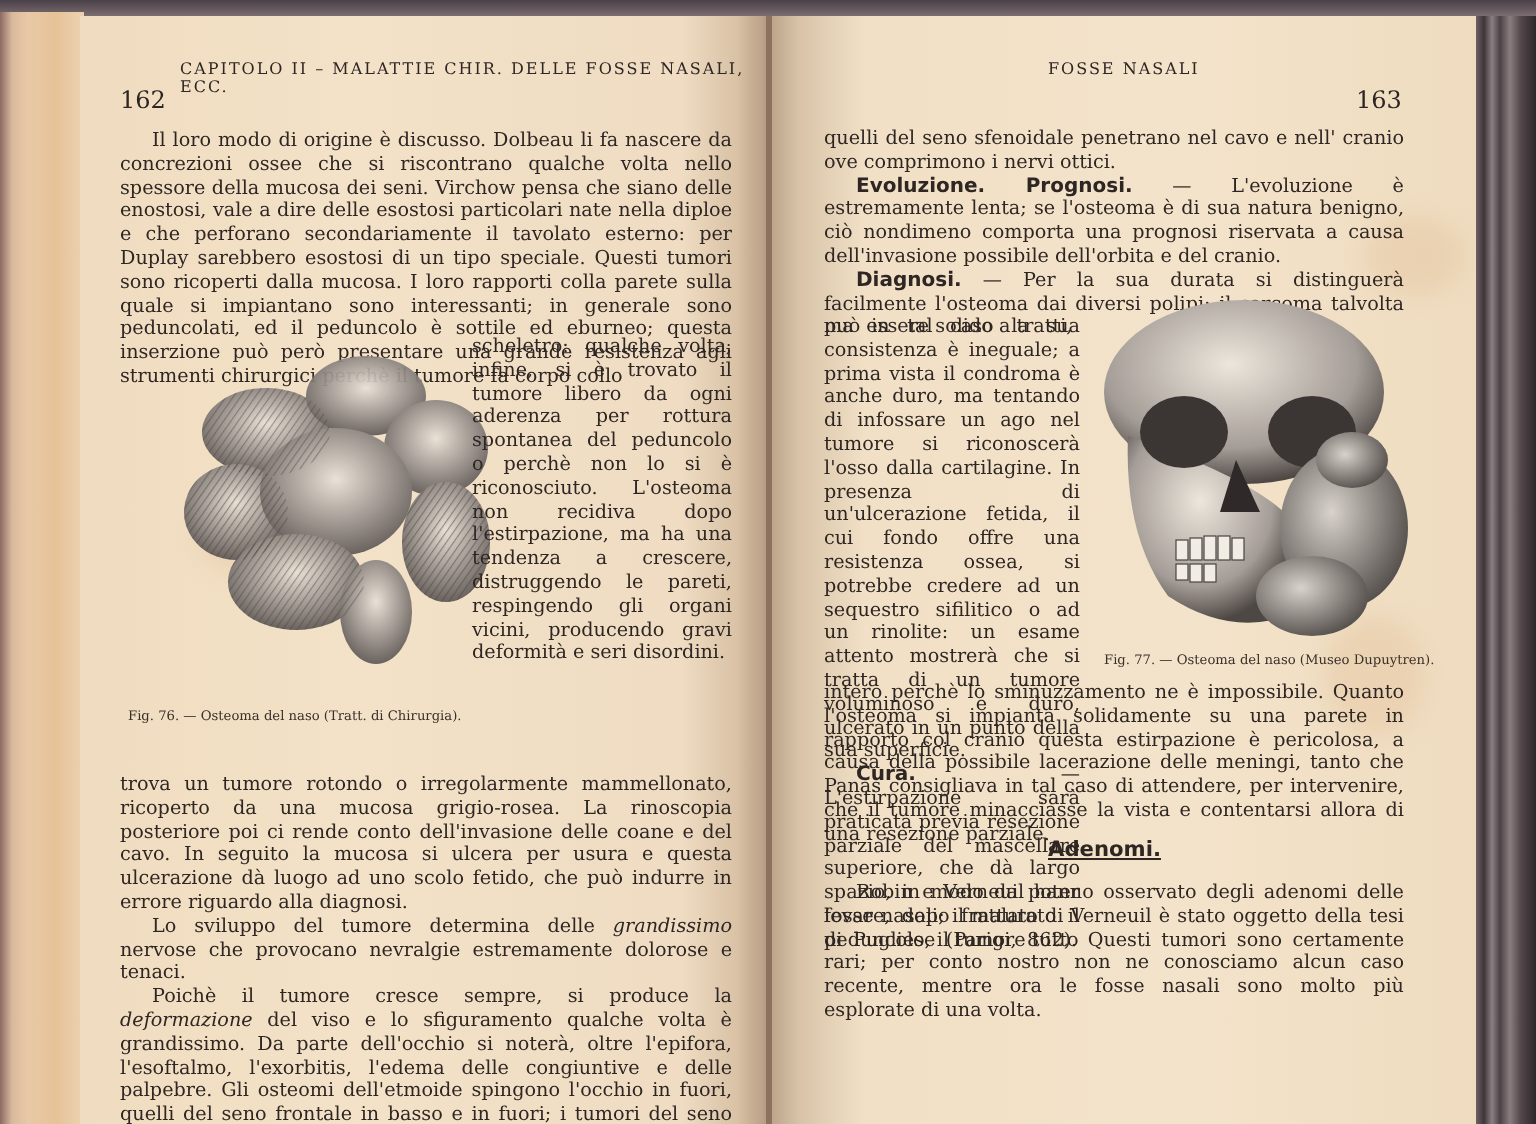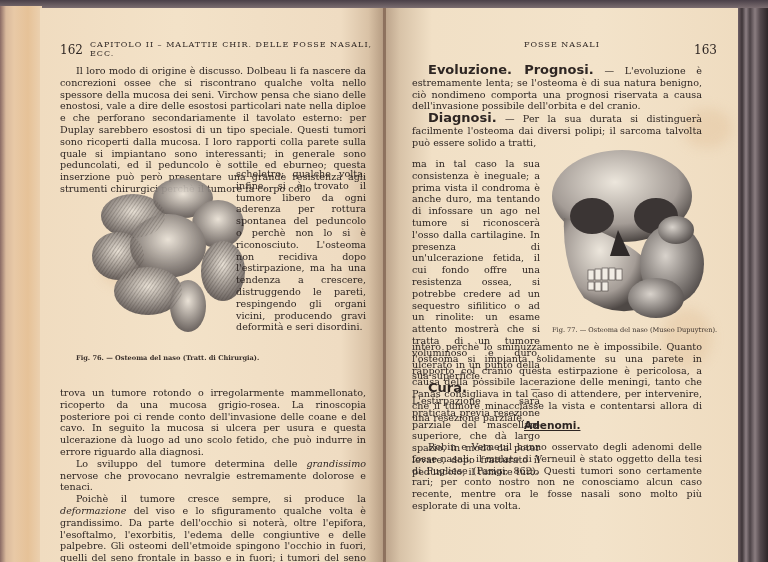--- a/index.html
+++ b/index.html
@@ -7,26 +7,26 @@
   .book { position:absolute; left:0; top:0; width:768px; height:562px; }
   .edge-left { position:absolute; left:0; top:6px; width:42px; height:556px;
     background:linear-gradient(90deg,#8a6a64 0,#d9b99c 6px,#e8c9a6 14px,#e6c298 28px,#ecd2b2 42px); }
   .edge-top { position:absolute; left:0; top:0; width:768px; height:8px; background:linear-gradient(180deg,#4a4048,#7b6d70); }
   .page { position:absolute; top:8px; height:554px; color:#2e2623; }
   .page-left { left:40px; width:342px; background:linear-gradient(90deg,#f0dcc0 0,#f3e2c8 40%,#efdcc2 88%,#d9c2a6 96%,#b9a086 100%); }
   .page-right { left:382px; width:356px; background:linear-gradient(90deg,#b59c84 0,#d8c3a8 5%,#f1e0c6 14%,#f3e3ca 60%,#efdcc0 100%); }
   .gutter { position:absolute; left:383px; top:8px; width:3px; height:554px; background:#7a5d4c; opacity:.7; }
   .edge-right { position:absolute; left:738px; top:8px; width:30px; height:554px;
     background:linear-gradient(90deg,#6f6066 0,#3e3538 4px,#8c7f83 8px,#4c4246 12px,#8a7d80 17px,#554a4e 22px,#2e2629 30px); }
-  .runhead { position:absolute; top:32px; font-size:8px; letter-spacing:1px; }
+  .runhead { position:absolute; top:22px; font-size:8px; letter-spacing:1px; }
   .pgnum { position:absolute; top:35px; font-size:12px; }
   .txt { position:absolute; font-size:9.6px; line-height:11.8px; text-align:justify; }
   .txt p { margin:0; }
   .ind { text-indent:16px; }
-  .b { font-family:"DejaVu Sans", sans-serif; font-weight:bold; font-size:13px; }
+  .b { font-family:"DejaVu Sans", sans-serif; font-weight:bold; font-size:10px; }
   .i { font-style:italic; }
   .caption { position:absolute; font-size:6.6px; color:#3a302b; }
   .h { position:absolute; font-weight:bold; font-size:10.6px; font-family:"DejaVu Sans", sans-serif;text-decoration:underline; }
   .fig { position:absolute; }
   .stain { position:absolute; border-radius:50%; background:rgba(214,170,120,.22); filter:blur(6px); }
 </style>
 </head>
 <body>
 
 <div class="book">
@@ -65,36 +65,37 @@
         <ellipse cx="30" cy="80" rx="26" ry="24" fill="url(#hatch1)" opacity="0.5"></ellipse>
         <ellipse cx="60" cy="115" rx="34" ry="24" fill="url(#hatch1)" opacity="0.45"></ellipse>
         <ellipse cx="135" cy="95" rx="22" ry="30" fill="url(#hatch1)" opacity="0.5"></ellipse>
       </g>
     </svg>
 
     <div class="txt" style="left:196px;top:160px;width:130px;">
       <p>scheletro: qualche volta, infine, si è trovato il tumore libero da ogni aderenza per rottura spontanea del peduncolo o perchè non lo si è riconosciuto. L'osteoma non recidiva dopo l'estirpazione, ma ha una tendenza a crescere, distruggendo le pareti, respingendo gli organi vicini, producendo gravi deformità e seri disordini.</p>
     </div>
 
-    <div class="caption" style="left:36px;top:346px;font-weight:bold;">Fig. 76. — Osteoma del naso (Tratt. di Chirurgia).</div>
+    <div class="caption" style="left:24px;top:346px;">Fig. 76. — Osteoma del naso (Tratt. di Chirurgia).</div>
 
     <div class="txt" style="left:20px;top:379px;width:306px;">
       <p>trova un tumore rotondo o irregolarmente mammellonato, ricoperto da una mucosa grigio-rosea. La rinoscopia posteriore poi ci rende conto dell'invasione delle coane e del cavo. In seguito la mucosa si ulcera per usura e questa ulcerazione dà luogo ad uno scolo fetido, che può indurre in errore riguardo alla diagnosi.</p>
       <p class="ind"><span>Lo sviluppo del tumore determina delle </span><span class="i">grandissimo</span><span> nervose che provocano nevralgie estremamente dolorose e tenaci.</span></p>
       <p class="ind"><span>Poichè il tumore cresce sempre, si produce la </span><span class="i">deformazione</span><span> del viso e lo sfiguramento qualche volta è grandissimo. Da parte dell'occhio si noterà, oltre l'epifora, l'esoftalmo, l'exorbitis, l'edema delle congiuntive e delle palpebre. Gli osteomi dell'etmoide spingono l'occhio in fuori, quelli del seno frontale in basso e in fuori; i tumori del seno mascellare invadono la guancia e la deformano,</span></p>
     </div>
   </div>
 
   <div class="page page-right">
     <div class="stain" style="left:300px;top:100px;width:50px;height:40px;"></div>
     <div class="stain" style="left:280px;top:300px;width:50px;height:60px;"></div>
     <div class="runhead" style="left:142px;">FOSSE NASALI</div>
-    <div class="pgnum" style="left:312px;">163</div>
+    <div class="pgnum" style="left:296px;">163</div>
 
     <div class="txt" style="left:30px;top:56px;width:290px;">
+      <p>quelli del seno sfenoidale penetrano nel cavo e nell' cranio ove comprimono i nervi ottici.</p>
       <p class="ind"><span class="b">Evoluzione. Prognosi.</span><span> — L'evoluzione è estremamente lenta; se l'osteoma è di sua natura benigno, ciò nondimeno comporta una prognosi riservata a causa dell'invasione possibile dell'orbita e del cranio.</span></p>
       <p class="ind"><span class="b">Diagnosi.</span><span> — Per la sua durata si distinguerà facilmente l'osteoma dai diversi polipi; il sarcoma talvolta può essere solido a tratti,</span></p>
     </div>
 
     <div class="txt" style="left:30px;top:150px;width:128px;">
       <p>ma in tal caso la sua consistenza è ineguale; a prima vista il condroma è anche duro, ma tentando di infossare un ago nel tumore si riconoscerà l'osso dalla cartilagine. In presenza di un'ulcerazione fetida, il cui fondo offre una resistenza ossea, si potrebbe credere ad un sequestro sifilitico o ad un rinolite: un esame attento mostrerà che si tratta di un tumore voluminoso e duro, ulcerato in un punto della sua superficie.</p>
       <p class="ind"><span class="b">Cura.</span><span> — L'estirpazione sarà praticata previa resezione parziale del mascellare superiore, che dà largo spazio, in modo da poter levare, dopo fratturato il peduncolo, il tumore tutto</span></p>
     </div>
 
     <svg class="fig" style="left:162px;top:140px;" width="166" height="172" viewBox="0 0 166 172">

